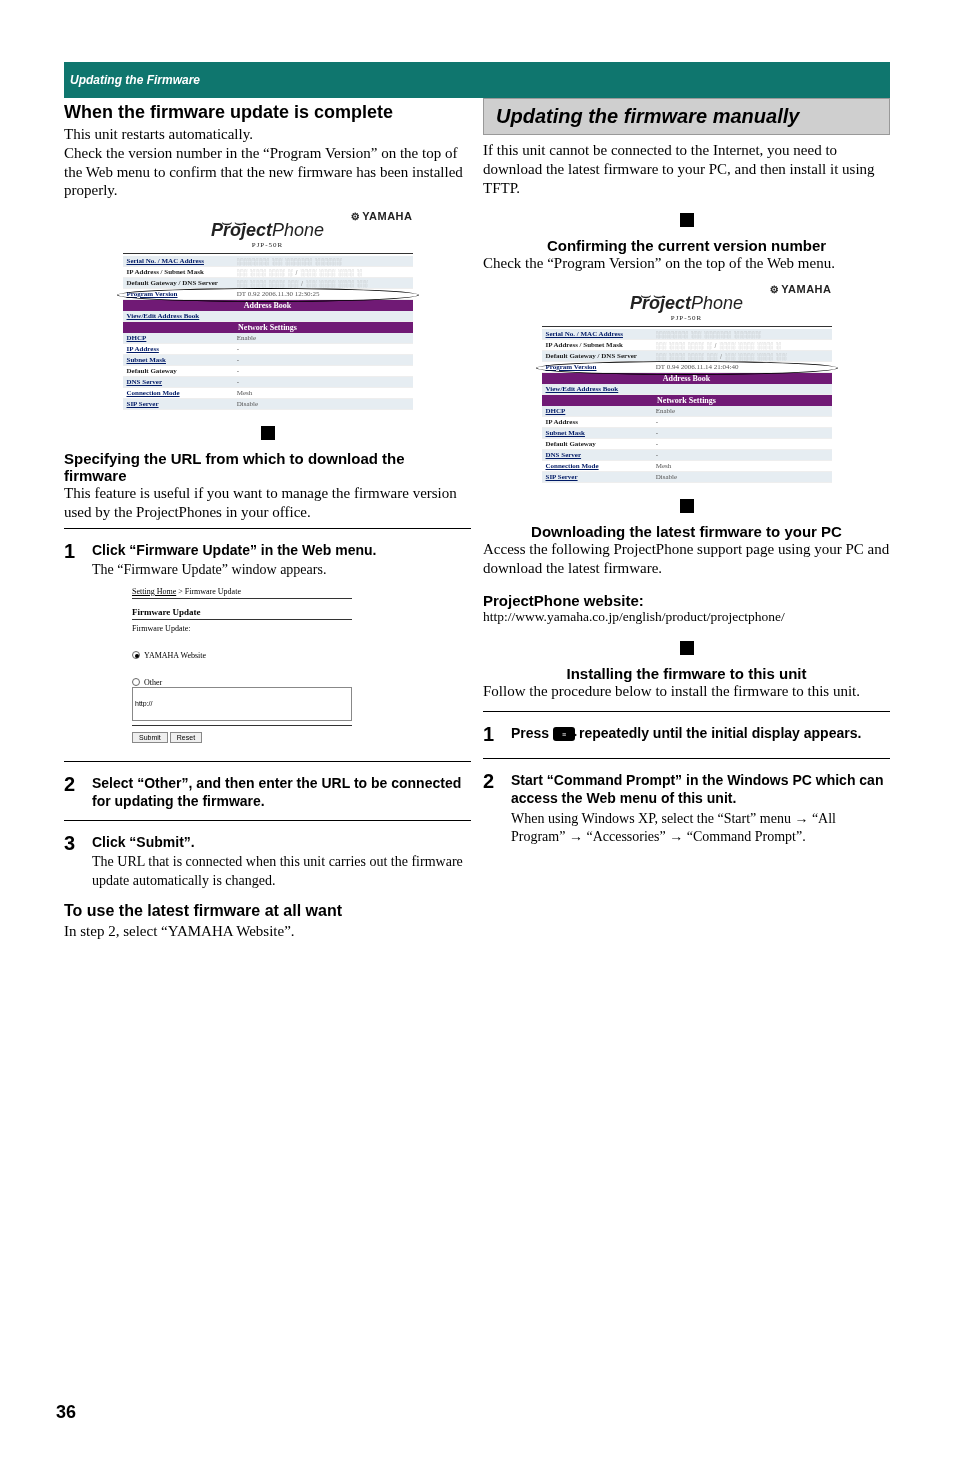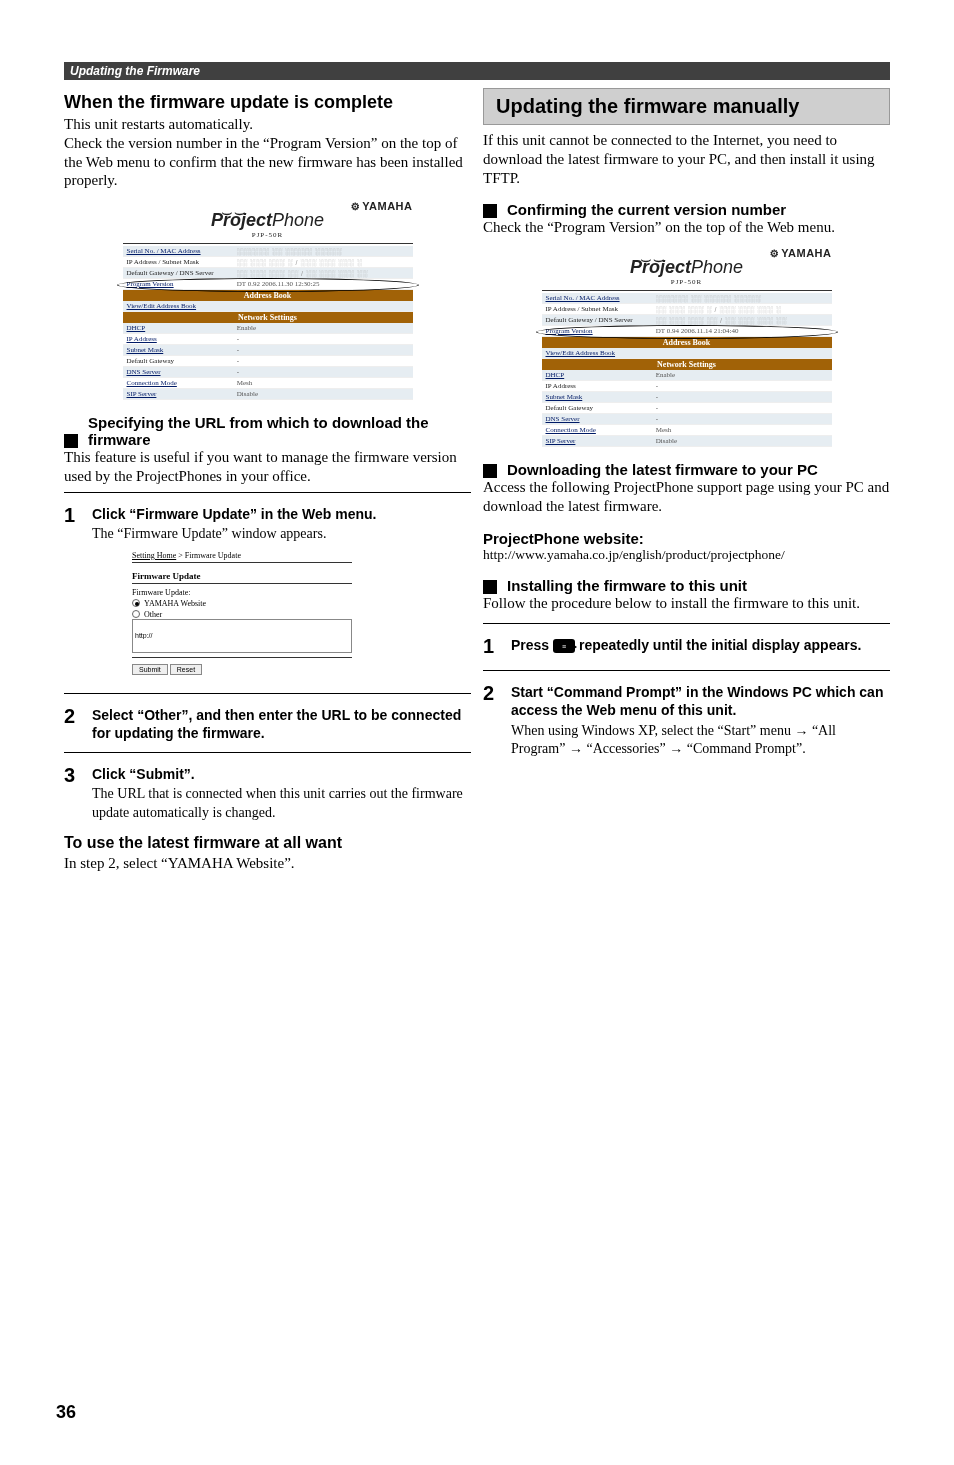--- a/index.html
+++ b/index.html
@@ -1,58 +1,58 @@
 <!DOCTYPE html>
 <html><head>
 <meta charset="utf-8">
 <style>
   * { box-sizing: border-box; margin: 0; padding: 0; }
   body { font-family: "Times New Roman", Times, serif; width: 954px; height: 1465px; background: #fff; color: #000; position: relative; }
   .page { padding: 62px 64px 0 64px; }
-  .section-bar { background: #404040; color: #fff; font-family: Arial, Helvetica, sans-serif; font-weight: bold; font-style: italic; font-size: 12px; padding: 2px 6px; margin-bottom: 8px; }
+  .section-bar { background: #0f766e; color: #fff; font-family: Arial, Helvetica, sans-serif; font-weight: bold; font-style: italic; font-size: 12px; padding: 11px 6px; margin-bottom: 0; }
   .cols { display: flex; gap: 12px; }
   .col { flex: 1; }
   h1.main { font-family: Arial, Helvetica, sans-serif; font-weight: bold; font-size: 18px; margin-top: 4px; margin-bottom: 2px; }
   .body-text { font-family: "Times New Roman", Times, serif; font-size: 15px; line-height: 1.25; }
   .body-subtext { font-family: "Times New Roman", Times, serif; font-size: 13.5px; line-height: 1.25; }
-  .subhead-row { display: flex; align-items: flex-end; gap: 10px; margin-top: 14px; }
+  .subhead-row { display: flex; align-items: center; gap: 10px; margin-top: 14px; flex-direction: column; }
   .black-sq { width: 14px; height: 14px; background: #000; margin-top: 2px; flex-shrink: 0; }
   .subhead { font-family: Arial, Helvetica, sans-serif; font-weight: bold; font-size: 15px; }
   .step { display: flex; gap: 14px; margin-top: 12px; }
   .step-num { font-family: Arial, Helvetica, sans-serif; font-weight: bold; font-size: 20px; line-height: 1; width: 14px; flex-shrink: 0; }
   .step-title { font-family: Arial, Helvetica, sans-serif; font-weight: bold; font-size: 14px; line-height: 1.3; }
   .step-body { font-family: "Times New Roman", Times, serif; font-size: 14px; line-height: 1.3; margin-top: 2px; }
   .hr { border: none; border-top: 1px solid #000; margin-top: 6px; }
-  .title-bar { background: #cfcfcf; font-family: Arial, Helvetica, sans-serif; font-weight: bold; font-size: 20px; padding: 6px 12px; border: 1px solid #999; margin-bottom: 6px; }
+  .title-bar { background: #cfcfcf; font-family: Arial, Helvetica, sans-serif; font-weight: bold; font-style: italic; font-size: 20px; padding: 6px 12px; border: 1px solid #999; margin-bottom: 6px; }
   h2.section { font-family: Arial, Helvetica, sans-serif; font-weight: bold; font-size: 15px; margin-top: 14px; margin-bottom: 0; }
 
   .screenshot-wrap { display: flex; justify-content: center; margin-top: 10px; }
   .screenshot { background: #fff; width: 290px; font-family: "Times New Roman", Times, serif; font-size: 8px; color: #222; position: relative; }
   .yamaha-brand { font-family: Arial, Helvetica, sans-serif; font-weight: bold; font-size: 11px; letter-spacing: 0.5px; text-align: right; }
   .yamaha-brand::before { content: "\2699"; font-size: 10px; margin-right: 2px; }
   .logo-wrap { text-align: center; margin-top: -2px; }
   .logo { font-family: Arial, Helvetica, sans-serif; font-style: italic; font-size: 18px; position: relative; display: inline-block; }
   .logo .arcs { position: absolute; top: -8px; left: 10px; font-size: 18px; letter-spacing: -2px; font-style: normal; }
   .model { font-family: "Times New Roman", Times, serif; font-size: 7px; letter-spacing: 1px; text-align: center; margin-bottom: 4px; }
   .thin-hr { border: none; border-top: 1px solid #333; margin: 2px 0 2px 0; }
   table.info { width: 100%; border-collapse: collapse; font-size: 7px; }
   table.info td { padding: 1px 4px; border-bottom: 1px solid #eee; }
   table.info tr:nth-child(odd) td { background: #e6edf2; }
-  table.info td.label { width: 38%; }
+  table.info td.label { width: 38%; font-weight: bold; }
   table.info td.link { text-decoration: underline; color: #001a66; }
   table.info td.val { color: #555; }
   .blur { color: #999 !important; font-family: Arial, sans-serif; letter-spacing: 0.5px; }
-  .infobar { background: #a16207; color: #fff; font-family: "Times New Roman", Times, serif; font-weight: bold; font-size: 8px; text-align: center; padding: 1px 8px; }
+  .infobar { background: #701a75; color: #fff; font-family: "Times New Roman", Times, serif; font-weight: bold; font-size: 8px; text-align: center; padding: 1px 8px; }
   .oval { position: absolute; border: 1px solid #000; border-radius: 50%; pointer-events: none; }
 
   .fw-update-shot { width: 220px; margin-left: 40px; font-family: "Times New Roman", Times, serif; font-size: 8px; margin-top: 8px; }
   .fw-crumb { font-size: 8px; }
   .fw-crumb .u { text-decoration: underline; }
   .fw-title { font-weight: bold; font-size: 9px; margin-top: 8px; }
-  .fw-field-row { display: flex; align-items: center; gap: 4px; margin-top: 2px; }
+  .fw-field-row { display: flex; align-items: center; gap: 4px; margin-top: 18px; }
   .radio { display: inline-block; width: 8px; height: 8px; border: 1px solid #666; border-radius: 50%; position: relative; }
   .radio.selected::after { content: ""; position: absolute; width: 4px; height: 4px; background: #000; border-radius: 50%; top: 2px; left: 2px; }
   .text-input { width: 100%; height: 12px; border: 1px solid #888; font-size: 7px; padding: 16px 2px; background: #fff; }
   .btn-row { margin-top: 6px; display: flex; gap: 2px; }
   .small-btn { font-family: Arial, sans-serif; font-size: 7px; padding: 1px 6px; border: 1px solid #888; background: #efefef; }
 
   .menu-icon { display: inline-flex; align-items: center; justify-content: center; width: 22px; height: 14px; background: #000; border-radius: 3px; color: #fff; font-size: 7px; font-family: Arial, sans-serif; font-weight: bold; vertical-align: text-bottom; position: relative; }
   .menu-icon::after { content: ""; position: absolute; right: -2px; top: 6px; border-left: 3px solid #000; border-top: 2px solid transparent; border-bottom: 2px solid transparent; }
 
   .page-num { position: absolute; bottom: 42px; left: 56px; font-family: Arial, Helvetica, sans-serif; font-weight: bold; font-size: 18px; }

